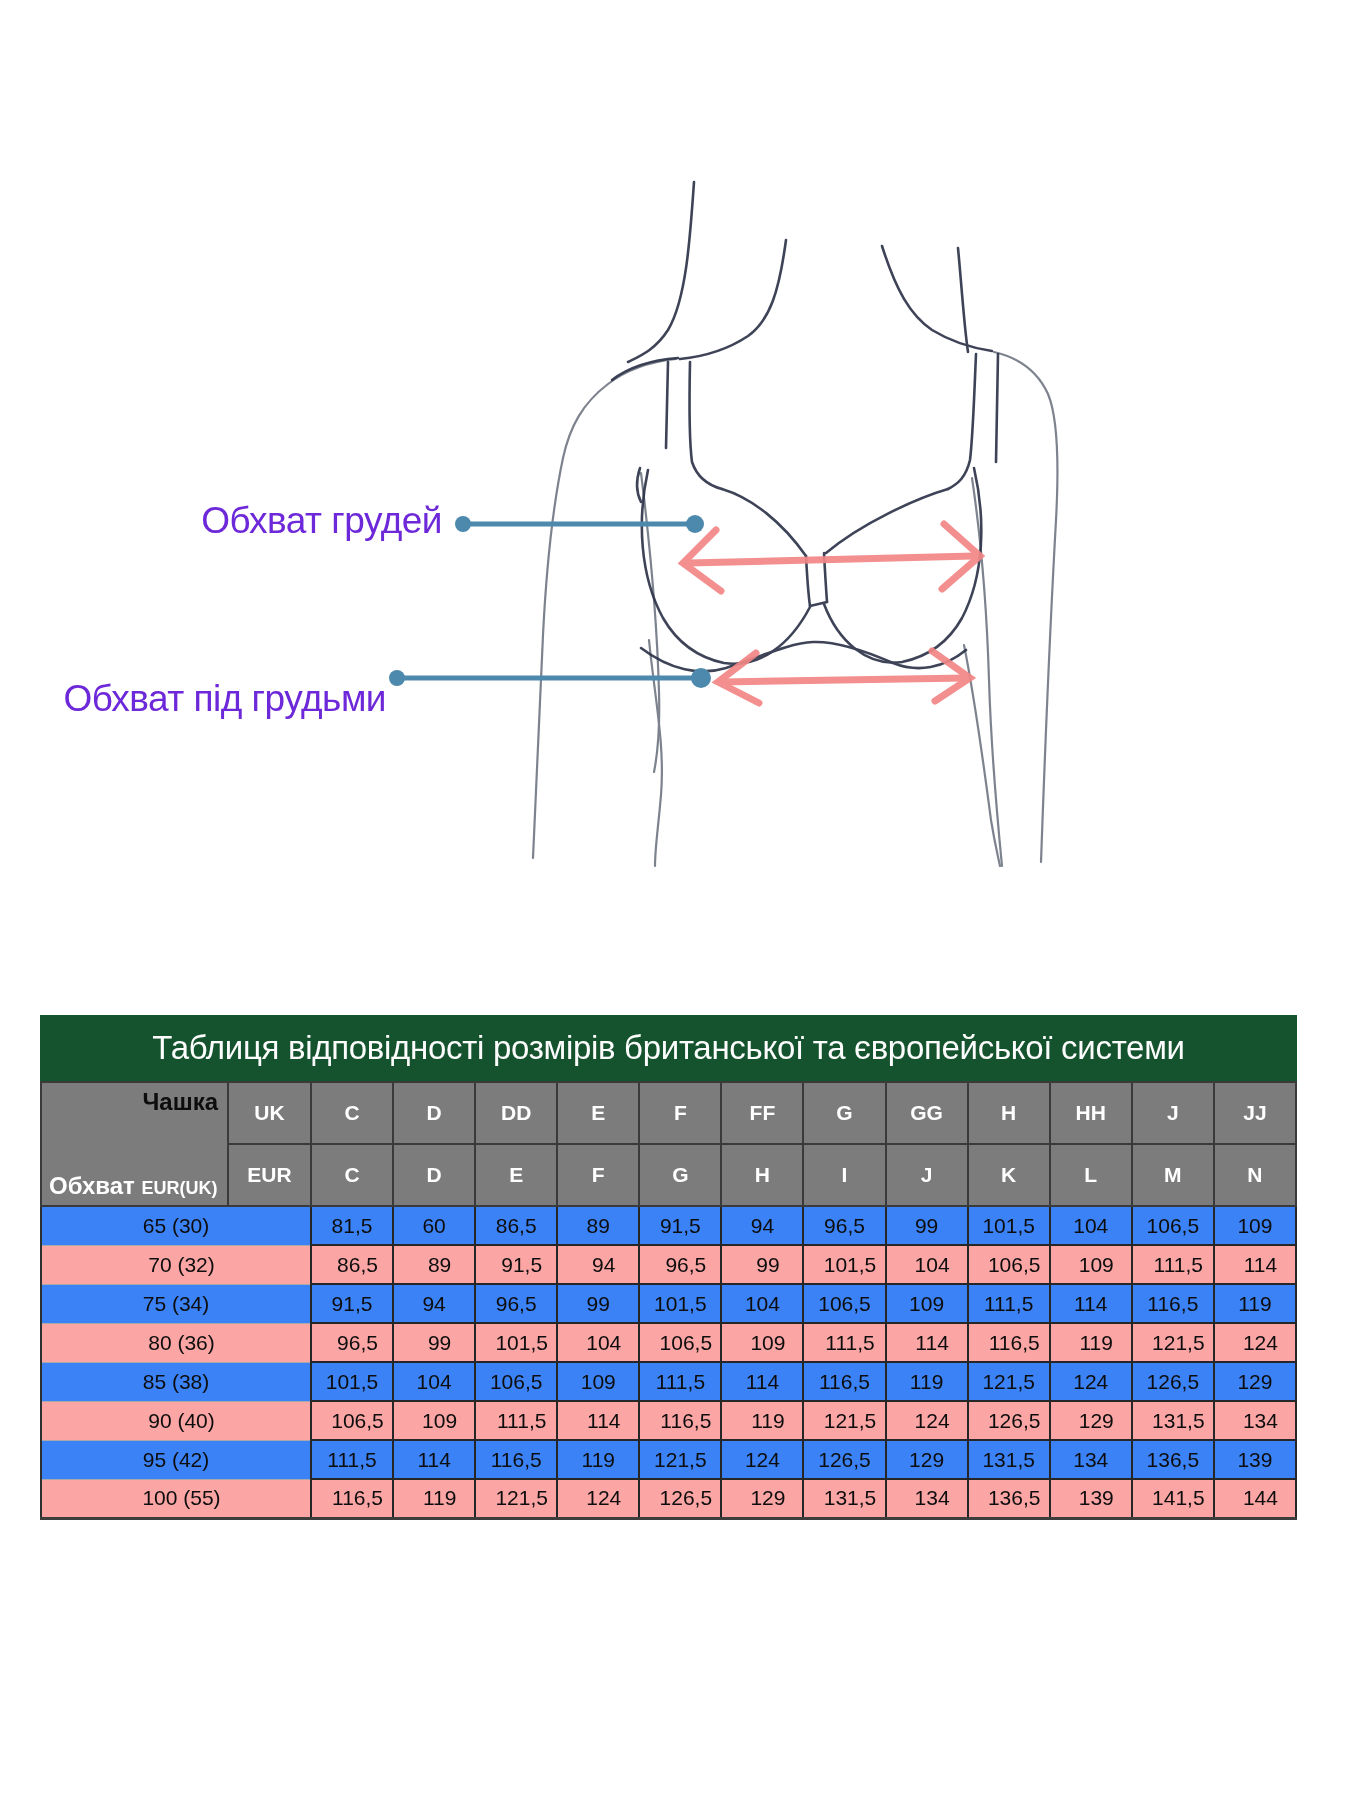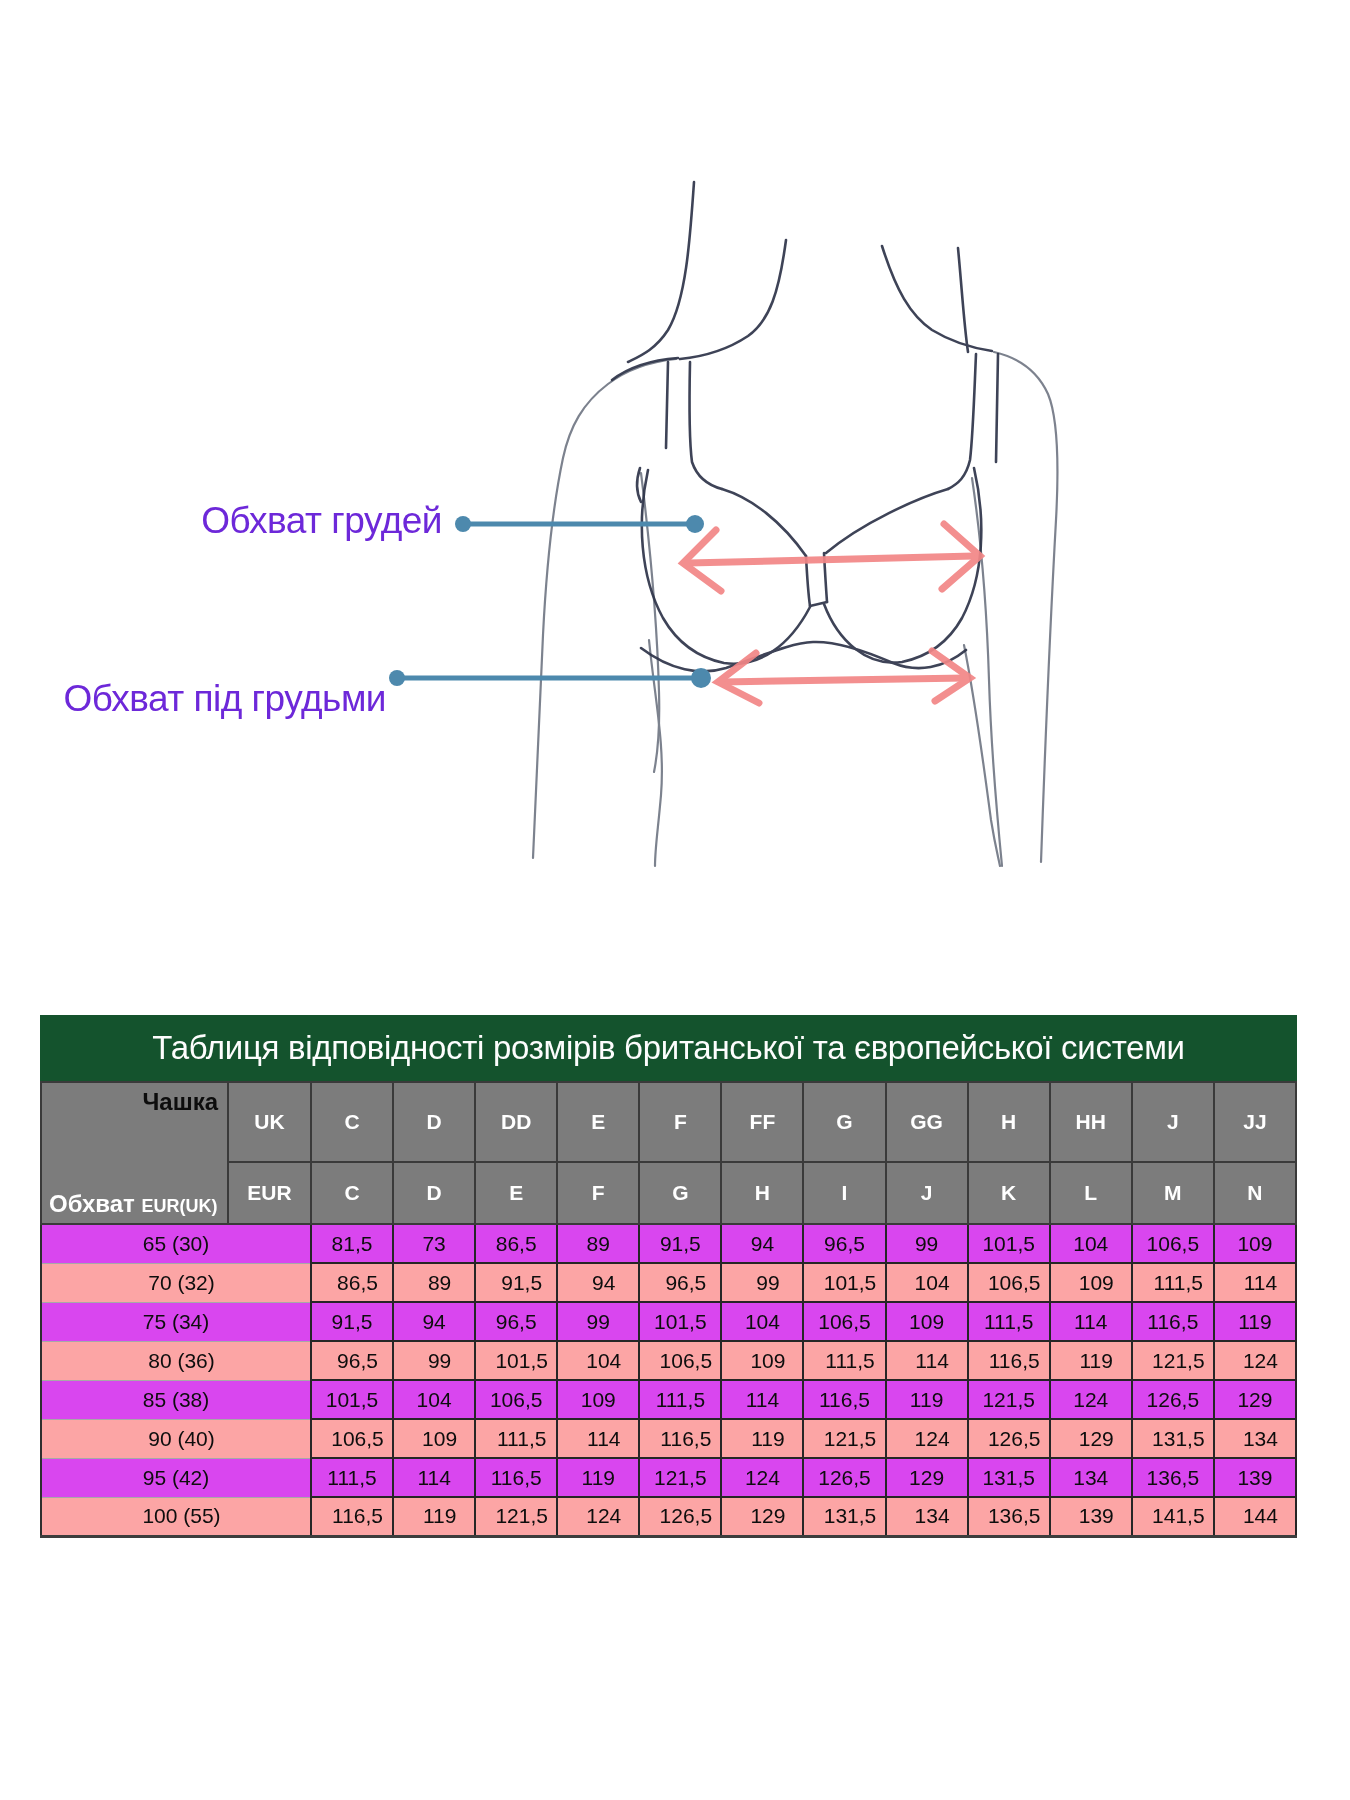--- a/index.html
+++ b/index.html
@@ -15,32 +15,32 @@
   #figure-svg{position:absolute;left:0;top:0;}
 
   
   .size-table{position:absolute;left:40px;top:1015px;width:1257px;}
   .tbl-title{height:66px;line-height:66px;background:#14532d;color:#fdfdfd;
              text-align:center;font-size:33px;letter-spacing:-0.3px;white-space:nowrap;}
   table.size-grid{border-collapse:collapse;table-layout:fixed;width:1257px;
                   border:2px solid #2f2f2f;border-bottom:3px solid #3d3d3d;}
   table.size-grid thead td{background:#7c7c7c;border:2px solid #3a3a3a;color:#fff;
                   font-weight:bold;font-size:21px;text-align:center;vertical-align:middle;}
-  .hrow1{height:80px;} .hrow2{height:62px;border-radius:8px;}
+  .hrow1{height:62px;} .hrow2{height:62px;border-radius:8px;}
   td.corner{position:relative;padding:0;
     background:linear-gradient(to bottom right,#7c7c7c 49.5%,#161616 49.5%,#161616 50.7%,#7c7c7c 50.7%);}
   .corner-cup{position:absolute;top:5px;right:9px;color:#0d0d0d;font-weight:bold;font-size:24px;}
   .corner-girth{position:absolute;bottom:5px;left:7px;color:#fff;font-weight:bold;font-size:24px;white-space:nowrap;}
   .corner-girth .suffix{font-size:18px;}
   table.size-grid tbody tr{height:39px;}
   table.size-grid tbody td{font-size:21px;color:#0d0d0d;text-align:center;vertical-align:middle;
                   border:2px solid #262626;}
   table.size-grid tbody td.rowlabel{border-left:1px solid #bdbdbd;border-top:1px solid #a8a8a8;
                   border-bottom:1px solid #a8a8a8;font-size:21px;}
-  tr.alt td{background:#d946ef;}
+  tr.alt td{background:#3b82f6;}
   tr.plain td{background:#fca5a5;padding-left:12px;}
 </style>
 </head>
 <body>
 
 <div class="stage">
 
   <svg id="figure-svg" width="1350" height="1010" viewBox="0 0 1350 1010">
 
     <g fill="none" stroke="#5c6372" stroke-width="2.2" stroke-linecap="round" opacity="0.8">
@@ -140,21 +140,21 @@
             <td>K</td>
             <td>L</td>
             <td>M</td>
             <td>N</td>
           </tr>
       </thead>
       <tbody id="table-body">
           <tr class="alt">
             <td colspan="2" class="rowlabel">65 (30)</td>
             <td>81,5</td>
-            <td>73</td>
+            <td>60</td>
             <td>86,5</td>
             <td>89</td>
             <td>91,5</td>
             <td>94</td>
             <td>96,5</td>
             <td>99</td>
             <td>101,5</td>
             <td>104</td>
             <td>106,5</td>
             <td>109</td>

